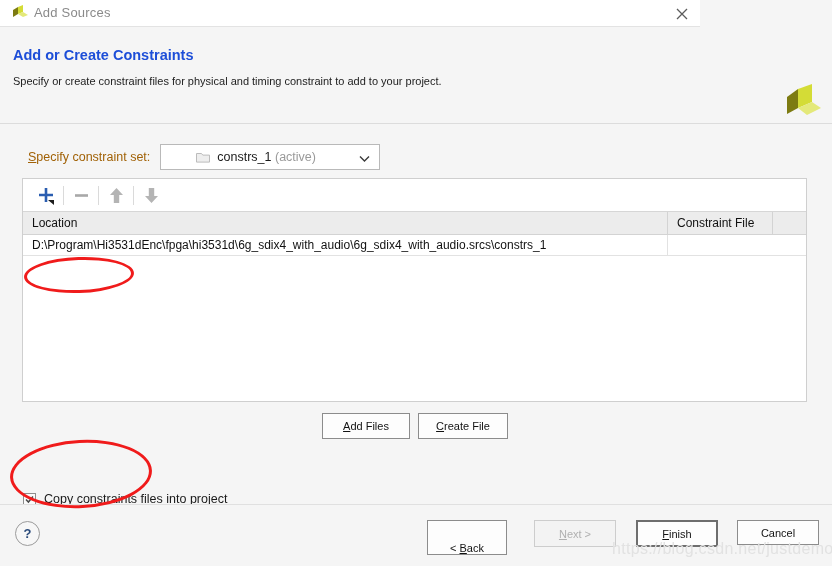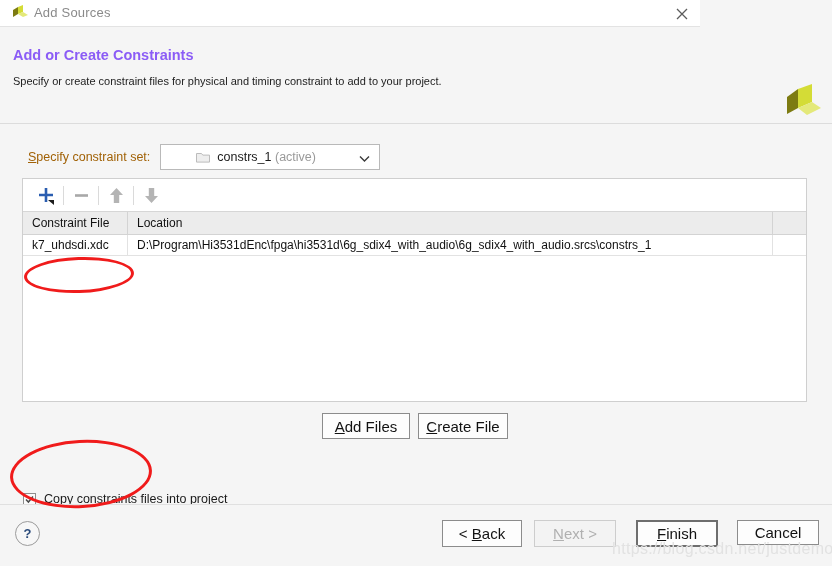--- a/index.html
+++ b/index.html
@@ -52,21 +52,21 @@
     left: 0; top: 27px;
     width: 832px; height: 96px;
     background: #f5f5f5;
     border-bottom: 1px solid #dcdcdc;
   }
   .header-title {
     position: absolute;
     left: 13px; top: 20px;
     font-size: 14.5px;
     font-weight: bold;
-    color: #8b5cf6;
+    color: #1d4ed8;
   }
   .header-sub {
     position: absolute;
     left: 13px; top: 48px;
     font-size: 11px;
     color: #222;
   }
   .header-logo {
     position: absolute;
     left: 783px; top: 56px;
@@ -201,21 +201,21 @@
   }
   .td-file { width: 105px; }
   .td-loc  { width: 645px; }
   .td-pad  { flex: 1 1 auto; border-right: none; }
 
   
   .btn {
     background: #fdfdfd;
     border: 1px solid #8c8c8c;
     font-family: "Liberation Sans", sans-serif;
-    font-size: 15px;
+    font-size: 11px;
     color: #121212;
     display: flex;
     align-items: center;
     justify-content: center;
     cursor: pointer;
     box-sizing: border-box;
   }
   .btn-addfiles {
     position: absolute;
     left: 322px; top: 413px;
@@ -273,22 +273,22 @@
     align-items: center;
     justify-content: center;
     font-size: 13px;
     font-weight: bold;
     color: #2a4a7a;
     cursor: pointer;
     box-sizing: border-box;
   }
   .btn-back {
     position: absolute;
-    left: 442px; top: 520px;
-    width: 80px; height: 27px;
+    left: 427px; top: 520px;
+    width: 80px; height: 35px; align-items: flex-end;
   }
   .btn-next {
     position: absolute;
     left: 534px; top: 520px;
     width: 82px; height: 27px;
     color: #b0b0b0;
     border-color: #cdcdcd;
     background: #f3f3f3;
     cursor: default;
   }
@@ -406,28 +406,27 @@
       </div>
       <div class="tb-sep"></div>
       <div class="tb-btn">
         <svg width="15" height="17" viewBox="0 0 15 17">
           <polygon points="7.5,16 14,9 10.2,9 10.2,1 4.8,1 4.8,9 1,9" fill="#b4b4b4"></polygon>
         </svg>
       </div>
     </div>
 
     <div class="thead">
+      <div class="th th-loc">Location</div>
       <div class="th th-file">Constraint File</div>
-      <div class="th th-loc">Location</div>
       <div class="th th-pad"></div>
     </div>
 
     <div class="rows">
       <div class="trow">
-        <div class="td td-file">k7_uhdsdi.xdc</div>
         <div class="td td-loc">D:\Program\Hi3531dEnc\fpga\hi3531d\6g_sdix4_with_audio\6g_sdix4_with_audio.srcs\constrs_1</div>
         <div class="td td-pad"></div>
       </div>
     </div>
   </div>
 
 </div>
 
 <div class="btn btn-addfiles">
   <span><span class="u">A</span>dd Files</span>

